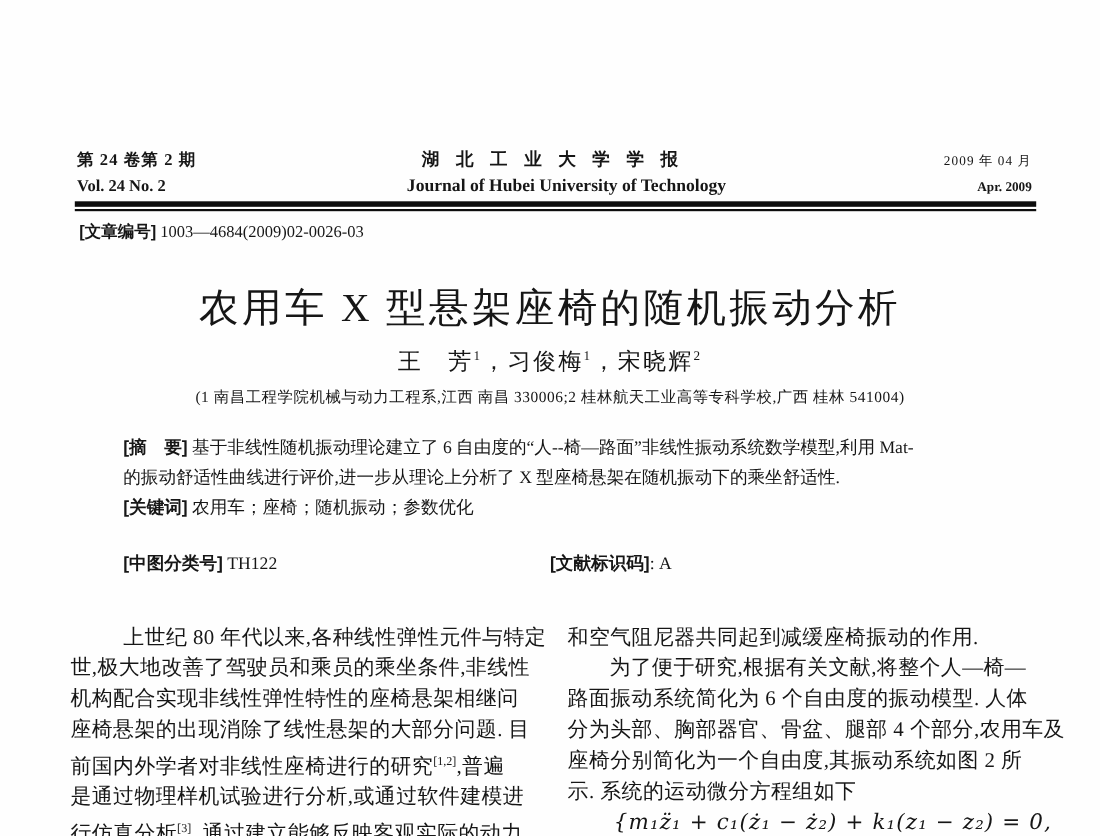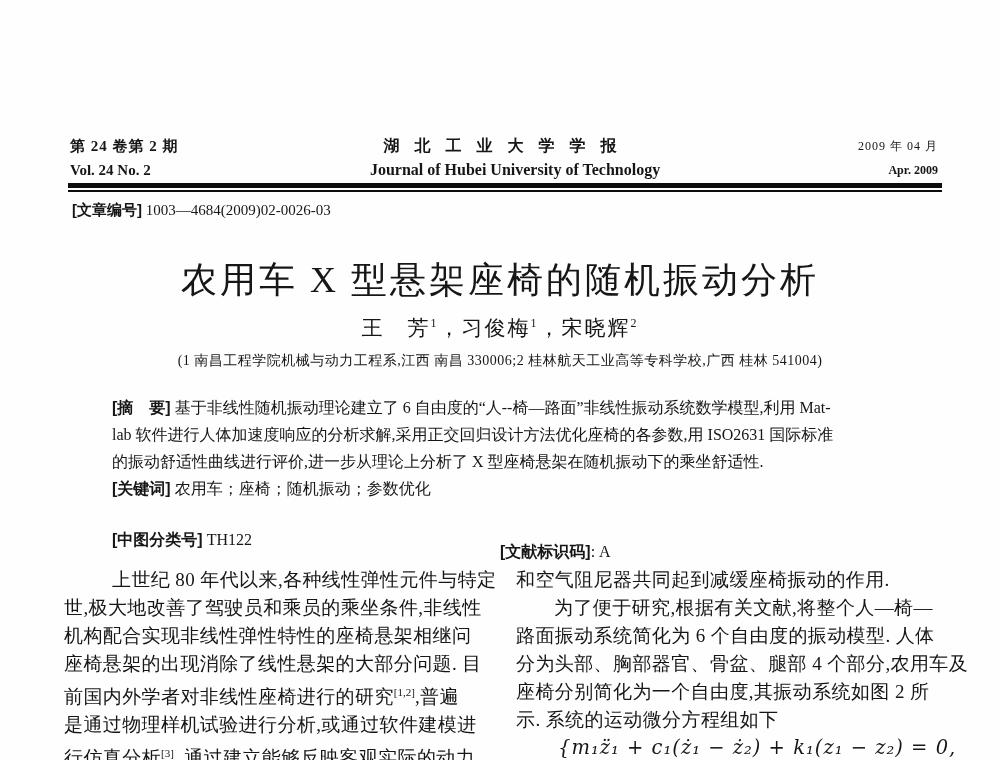--- a/index.html
+++ b/index.html
@@ -25,21 +25,21 @@
   
   .title{position:absolute;left:0;right:0;top:244px;text-align:center;
     font-size:36px;letter-spacing:3px;font-weight:500;margin-top:12px;}
   .authors{position:absolute;left:0;right:0;top:314px;text-align:center;font-size:21px;letter-spacing:2px;}
   .authors sup{font-size:12px;}
   .affil{position:absolute;left:0;right:0;top:352px;text-align:center;font-size:14px;letter-spacing:.5px;}
   
   .abstract{position:absolute;left:112px;top:394px;width:784px;font-size:16px;line-height:27px;}
   .abstract .lbl{font-size:16px;}
   .cls-line{position:relative;margin-top:24px;}
-  .cls-line .doc{position:absolute;left:388px;top:12px;}
+  .cls-line .doc{position:absolute;left:388px;top:0;}
   
   .col{position:absolute;top:566px;font-size:19px;line-height:28px;letter-spacing:.4px;}
   .col-left{left:64px;width:440px;}
   .col-right{left:516px;width:432px;}
   .col .ln{white-space:nowrap;}
   .indent{text-indent:48px;}
   .indent-sm{text-indent:38px;}
   sup.ref{font-size:11px;letter-spacing:0;}
   .formula{padding-left:42px;font-style:italic;font-size:19.5px;
     font-family:"DejaVu Serif","Liberation Serif",serif;letter-spacing:1px;}
@@ -75,21 +75,20 @@
     <span>王　芳</span><sup>1</sup><span>，</span><span>习俊梅</span><sup>1</sup><span>，</span><span>宋晓辉</span><sup>2</sup>
   </div>
 
   <div class="affil">(1 南昌工程学院机械与动力工程系,江西 南昌 330006;2 桂林航天工业高等专科学校,广西 桂林 541004)</div>
 
   <div class="abstract">
     <div>
       <span class="lbl">[摘　要]</span>
       <span>基于非线性随机振动理论建立了 6 自由度的“人--椅—路面”非线性振动系统数学模型,利用 Mat-</span>
     </div>
-    <div>lab 软件进行人体加速度响应的分析求解,采用正交回归设计方法优化座椅的各参数,用 ISO2631 国际标准</div>
     <div>的振动舒适性曲线进行评价,进一步从理论上分析了 X 型座椅悬架在随机振动下的乘坐舒适性.</div>
     <div>
       <span class="lbl">[关键词]</span>
       <span>农用车；座椅；随机振动；参数优化</span>
     </div>
     <div class="cls-line">
       <span><span class="lbl">[中图分类号]</span> <span>TH122</span></span>
       <span class="doc"><span class="lbl">[文献标识码]</span><span>: A</span></span>
     </div>
   </div>

